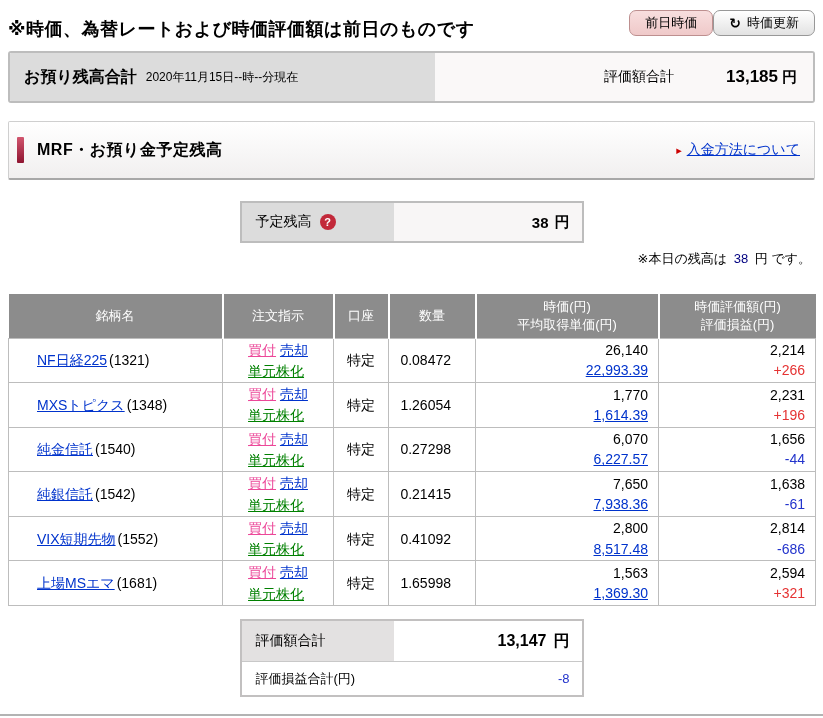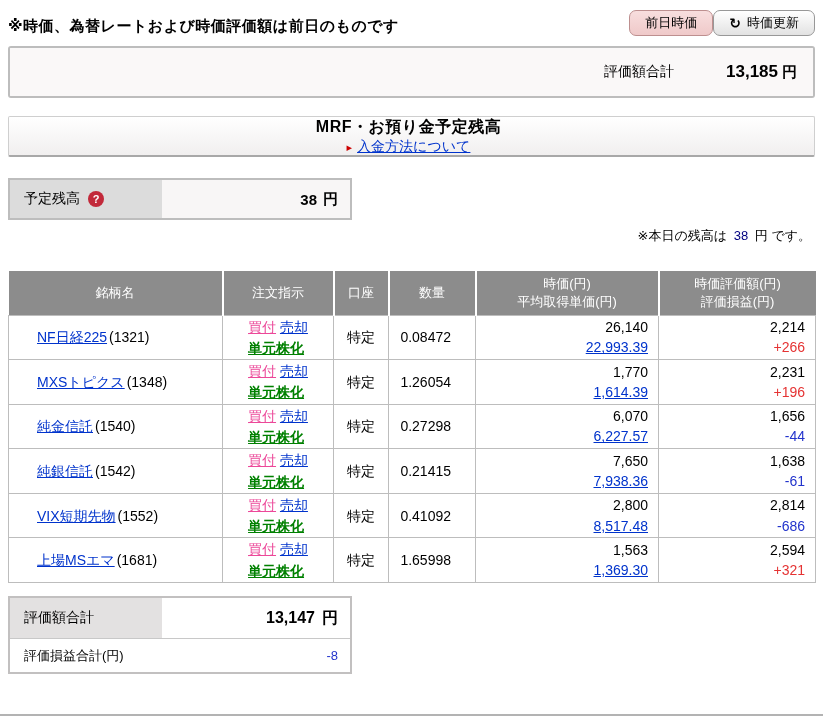--- a/index.html
+++ b/index.html
@@ -2,21 +2,21 @@
 <html lang="ja"><head>
 <meta charset="utf-8">
 <style>
   * { box-sizing: border-box; }
   html,body { margin:0; padding:0; background:#fff;
     font-family:"Liberation Sans","DejaVu Sans",sans-serif; color:#000; }
   .page { width:823px; height:718px; position:relative; padding:8px; overflow:hidden; }
 
   
   .top-row { display:flex; justify-content:space-between; align-items:flex-start; margin:0 0 10px 0; }
-  .notice { font-weight:bold; font-size:15px; padding-top:9px; letter-spacing:0.5px; }
+  .notice { font-weight:bold; font-size:18px; padding-top:9px; letter-spacing:0.5px; }
   .btn-group { display:flex; gap:0; padding-top:2px; }
   .btn { height:26px; padding:0 15px; border-radius:7px; font-size:13px; cursor:pointer;
          font-family:inherit; display:flex; align-items:center; gap:6px; }
   .btn-pink { background:linear-gradient(#f8dede,#efc9c9); border:1px solid #bd8f8f; }
   .btn-gray { background:linear-gradient(#ffffff,#e2e2e2); border:1px solid #989898; }
   .refresh-glyph { font-weight:bold; font-size:14px; line-height:1; }
 
   
   .balance-bar { display:flex; border:2px solid #bdbdbd; border-radius:3px; height:52px;
                  margin-bottom:18px; overflow:hidden; }
@@ -25,30 +25,30 @@
   .bb-date { font-size:12px; }
   .bb-right { flex:1; background:#faf8f8; display:flex; align-items:center;
               justify-content:flex-end; gap:52px; padding-right:16px; }
   .bb-label { font-size:14px; }
   .bb-value { font-size:17px; font-weight:bold; }
   .bb-unit { font-size:15px; font-weight:bold; margin-left:4px; }
 
   
   .section-header { display:flex; align-items:center; border:1px solid #cfcfcf;
     border-bottom:2px solid #a8a8a8; border-radius:2px;
-    background:linear-gradient(#ffffff,#f1efef); height:41px; padding:0 14px 0 8px; margin-bottom:21px;flex-direction:column; }
+    background:linear-gradient(#ffffff,#f1efef); height:59px; padding:0 14px 0 8px; margin-bottom:21px; }
   .red-bar { width:7px; height:26px; background:linear-gradient(#d2566f,#8e1430);
              margin-right:13px; border-radius:1px; }
   .section-title { font-size:16px; font-weight:bold; flex:1; letter-spacing:0.5px; }
   .section-link-wrap { display:flex; align-items:center; gap:5px; }
   .link-arrow { color:#cc0000; font-size:11px; }
   .section-link { color:#0033cc; font-size:14px; text-decoration:underline;text-align:center; }
 
   
-  .right-align { display:flex; justify-content:flex-start; }
+  .right-align { display:flex; justify-content:center; }
   .pending-box { width:344px; border:2px solid #bdbdbd; display:flex; height:42px; overflow:hidden; }
   .pb-left { width:152px; background:#dcdcdc; display:flex; align-items:center; gap:8px;
              padding-left:14px; font-size:14px; }
   .qicon { width:16px; height:16px; min-width:16px; border-radius:50%; background:#c2293a; color:#fff;
            font-size:11px; font-weight:bold; display:flex; align-items:center; justify-content:center;
            cursor:pointer; }
   .pb-right { flex:1; background:#f8f6f6; display:flex; align-items:center; justify-content:flex-end;
               padding-right:12px; font-size:15px; font-weight:bold; gap:6px; }
   .pending-note { text-align:right; font-size:13px; margin:7px 4px 26px 0; }
   .note-val { color:#000080; padding:0 3px; }
@@ -62,21 +62,21 @@
     vertical-align:middle; line-height:1.45; background:#fff; }
   .c-name { padding-left:28px; }
   .code { margin-left:2px; }
   .c-actions { text-align:center; }
   .c-actions .actwrap { display:inline-block; text-align:left; }
   .c-account { text-align:center; }
   .c-qty { text-align:right; padding-right:24px; }
   .c-price, .c-value { text-align:right; padding-right:10px; }
   a.link { color:#0033cc; text-decoration:underline; }
   a.link-buy { color:#ec4899; text-decoration:underline;font-family:Liberation Serif, serif; }
-  a.link-unit { color:#008000; text-decoration:underline;font-weight:bold; }
+  a.link-unit { color:#008000; text-decoration:underline; }
   .pl.pos { color:#e53333; }
   .pl.neg { color:#2233cc; }
 
   
   .summary-box { width:344px; border:2px solid #c2c0c0; }
   .sum-row1 { display:flex; height:41px; border-bottom:1px solid #c8c8c8; }
   .sum-label { width:152px; background:#e3e1e1; display:flex; align-items:center;
                padding-left:14px; font-size:14px; }
   .sum-val { flex:1; background:#fff; display:flex; align-items:center; justify-content:flex-end;
              padding-right:12px; font-size:16px; font-weight:bold; gap:7px; }
@@ -98,20 +98,24 @@
         <span>前日時価</span>
       </button>
       <button class="btn btn-gray">
         <span class="refresh-glyph">↻</span>
         <span>時価更新</span>
       </button>
     </div>
   </div>
 
   <div class="balance-bar">
+    <div class="bb-left">
+      <span class="bb-title">お預り残高合計</span>
+      <span class="bb-date">2020年11月15日--時--分現在</span>
+    </div>
     <div class="bb-right">
       <span class="bb-label">評価額合計</span>
       <span class="bb-value"><span>13,185</span><span class="bb-unit">円</span></span>
     </div>
   </div>
 
   <div class="section-header">
     <span class="red-bar"></span>
     <span class="section-title">MRF・お預り金予定残高</span>
     <span class="section-link-wrap">

